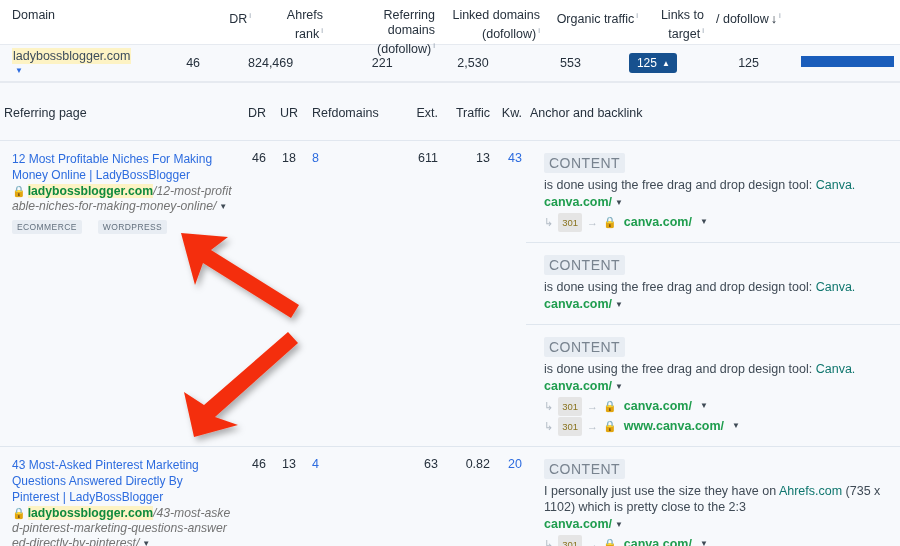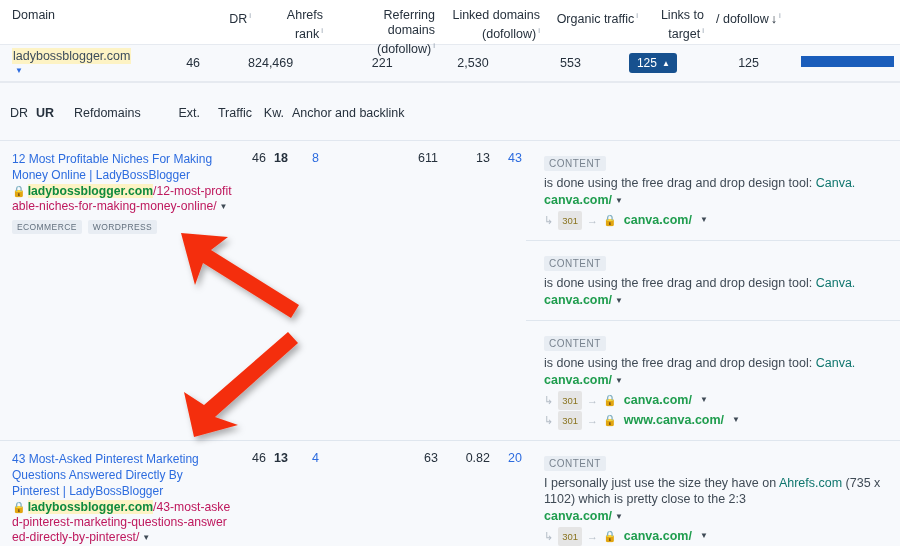--- a/index.html
+++ b/index.html
@@ -105,21 +105,21 @@
     border-bottom: 1px solid #e1e7ef;
     padding-top: 2px;
   }
   .rp-header .rh-cell {
     font-size: 12.5px;
     color: #26313d;
     padding: 0 4px;
   }
   .r-page   { width: 238px; text-align: left; padding-left: 12px; }
   .r-dr     { width: 32px;  text-align: right; }
-  .r-ur     { width: 38px;  text-align: left; font-weight: bold; }
+  .r-ur     { width: 38px;  text-align: center; }
   .r-refd   { width: 86px;  text-align: left; }
   .r-ext    { width: 48px;  text-align: right; }
   .r-traf   { width: 52px;  text-align: right; }
   .r-kw     { width: 32px;  text-align: right; }
   .r-anchor { flex: 1; text-align: left; padding-left: 18px; }
 
   .data-row { display: flex; background: #f7f9fc; position: relative; }
   .data-row + .data-row { border-top: 1px solid #dfe6ee; }
   .row-left { display: flex; padding-top: 10px; }
   .row-right { flex: 1; }
@@ -148,49 +148,49 @@
   .lock {
     color: #18a44a;
     font-size: 11px;
     margin-right: 2px;
   }
   .url-host {
     font-weight: bold;
     background: #fdf3c4;
     color: #0f8a3e;
   }
-  .url-path { color: #be185d; }
+  .url-path { color: #737373; font-style: italic; }
   .caret-green {
     color: #3f4a55;
     font-size: 8px;
     margin-left: 3px;
     display: inline-block;
     transform: translateY(-1px);
   }
-  .tags { margin-top: 5px; display: flex; gap: 6px; flex-wrap: wrap; }
+  .tags { margin-top: 5px; display: flex; gap: 16px; flex-wrap: wrap; }
   .tag {
     background: #e8edf3;
     color: #62707e;
     font-size: 8.5px;
     letter-spacing: 0.4px;
     padding: 2px 5px;
     border-radius: 2px;
   }
 
   
   .bl-block {
     padding: 12px 12px 10px 18px;
     min-height: 55px;
   }
   .bl-block + .bl-block { border-top: 1px solid #dfe6ee; }
   .bl-label {
     display: inline-block;
     background: #e8edf3;
     color: #78838f;
-    font-size: 10px;
+    font-size: 14px;
     letter-spacing: 0.5px;
     padding: 2px 5px;
     border-radius: 2px;
     margin-bottom: 4px;
   }
   .bl-text {
     font-size: 12.5px;
     color: #3f4a55;
     line-height: 16px;
   }
@@ -282,20 +282,21 @@
           <span class="up">▲</span>
         </span>
     </div>
     <div class="dv-cell c-dofol">125</div>
     <div class="dv-cell c-bar">
       <span class="blue-bar"></span>
     </div>
   </div>
 
   <div class="rp-header">
+    <div class="rh-cell r-page">Referring page</div>
     <div class="rh-cell r-dr">DR</div>
     <div class="rh-cell r-ur">UR</div>
     <div class="rh-cell r-refd">Refdomains</div>
     <div class="rh-cell r-ext">Ext.</div>
     <div class="rh-cell r-traf">Traffic</div>
     <div class="rh-cell r-kw">Kw.</div>
     <div class="rh-cell r-anchor">Anchor and backlink</div>
   </div>
 
   <div class="data-row">

